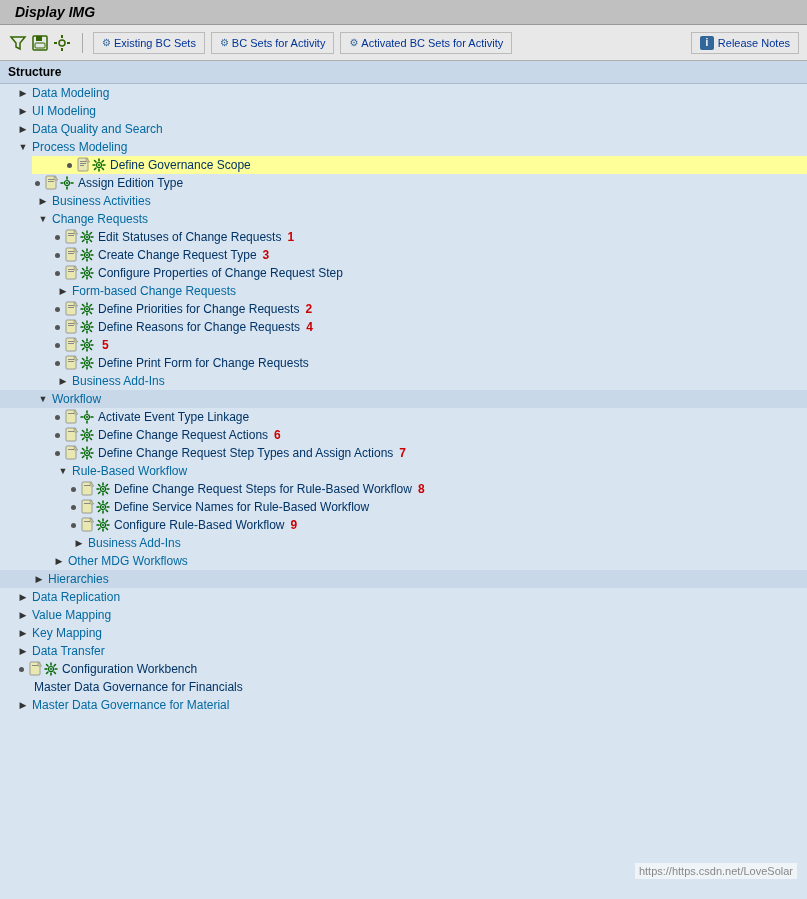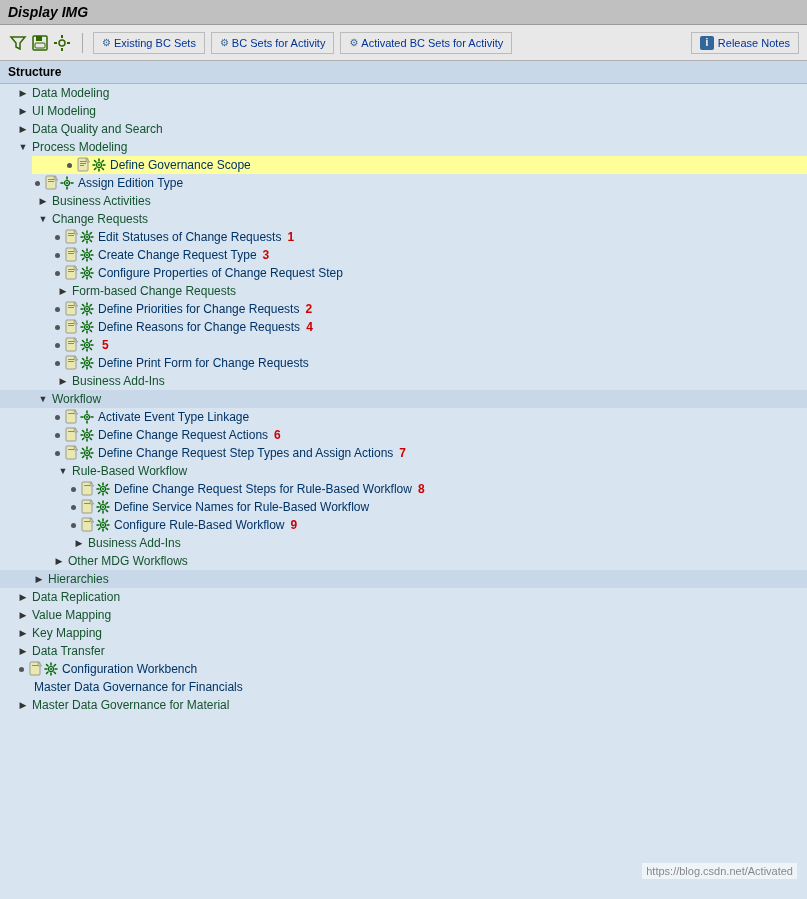--- a/index.html
+++ b/index.html
@@ -8,21 +8,21 @@
       font-size: 12px;
       background: #e8e8e8;
       width: 807px;
       min-height: 899px;
       overflow: hidden;
     }
 
     
     .title-bar {
       background: #c0c0c0;
-      padding: 4px 8px;
+      padding: 4px 15px;
       font-style: italic;
       font-weight: bold;
       font-size: 14px;
       color: #000;
       border-bottom: 1px solid #999;
     }
 
     
     .toolbar {
       background: #e8e8e8;
@@ -177,21 +177,21 @@
     .gear-icon svg {
       width: 14px;
       height: 14px;
     }
 
     .item-label {
       font-size: 12px;
       color: #003366;
       margin-left: 2px;
     }
-    .item-label.black { color: #14532d; }
+    .item-label.black { color: #0369a1; }
 
     .number-badge {
       color: #cc0000;
       font-weight: bold;
       margin-left: 6px;
       font-size: 12px;
     }
 
     .watermark {
       position: fixed;
@@ -741,13 +741,13 @@
   </div>
 
   <div class="tree-item">
     <span class="indent" style="width:16px"></span>
     <span class="expand-icon">▶</span>
     <span class="item-label black">Master Data Governance for Material</span>
   </div>
 
 </div>
 
-<div class="watermark">https://blog.csdn.net/Activated</div>
+<div class="watermark">https://https.csdn.net/LoveSolar</div>
 
 </body></html>

